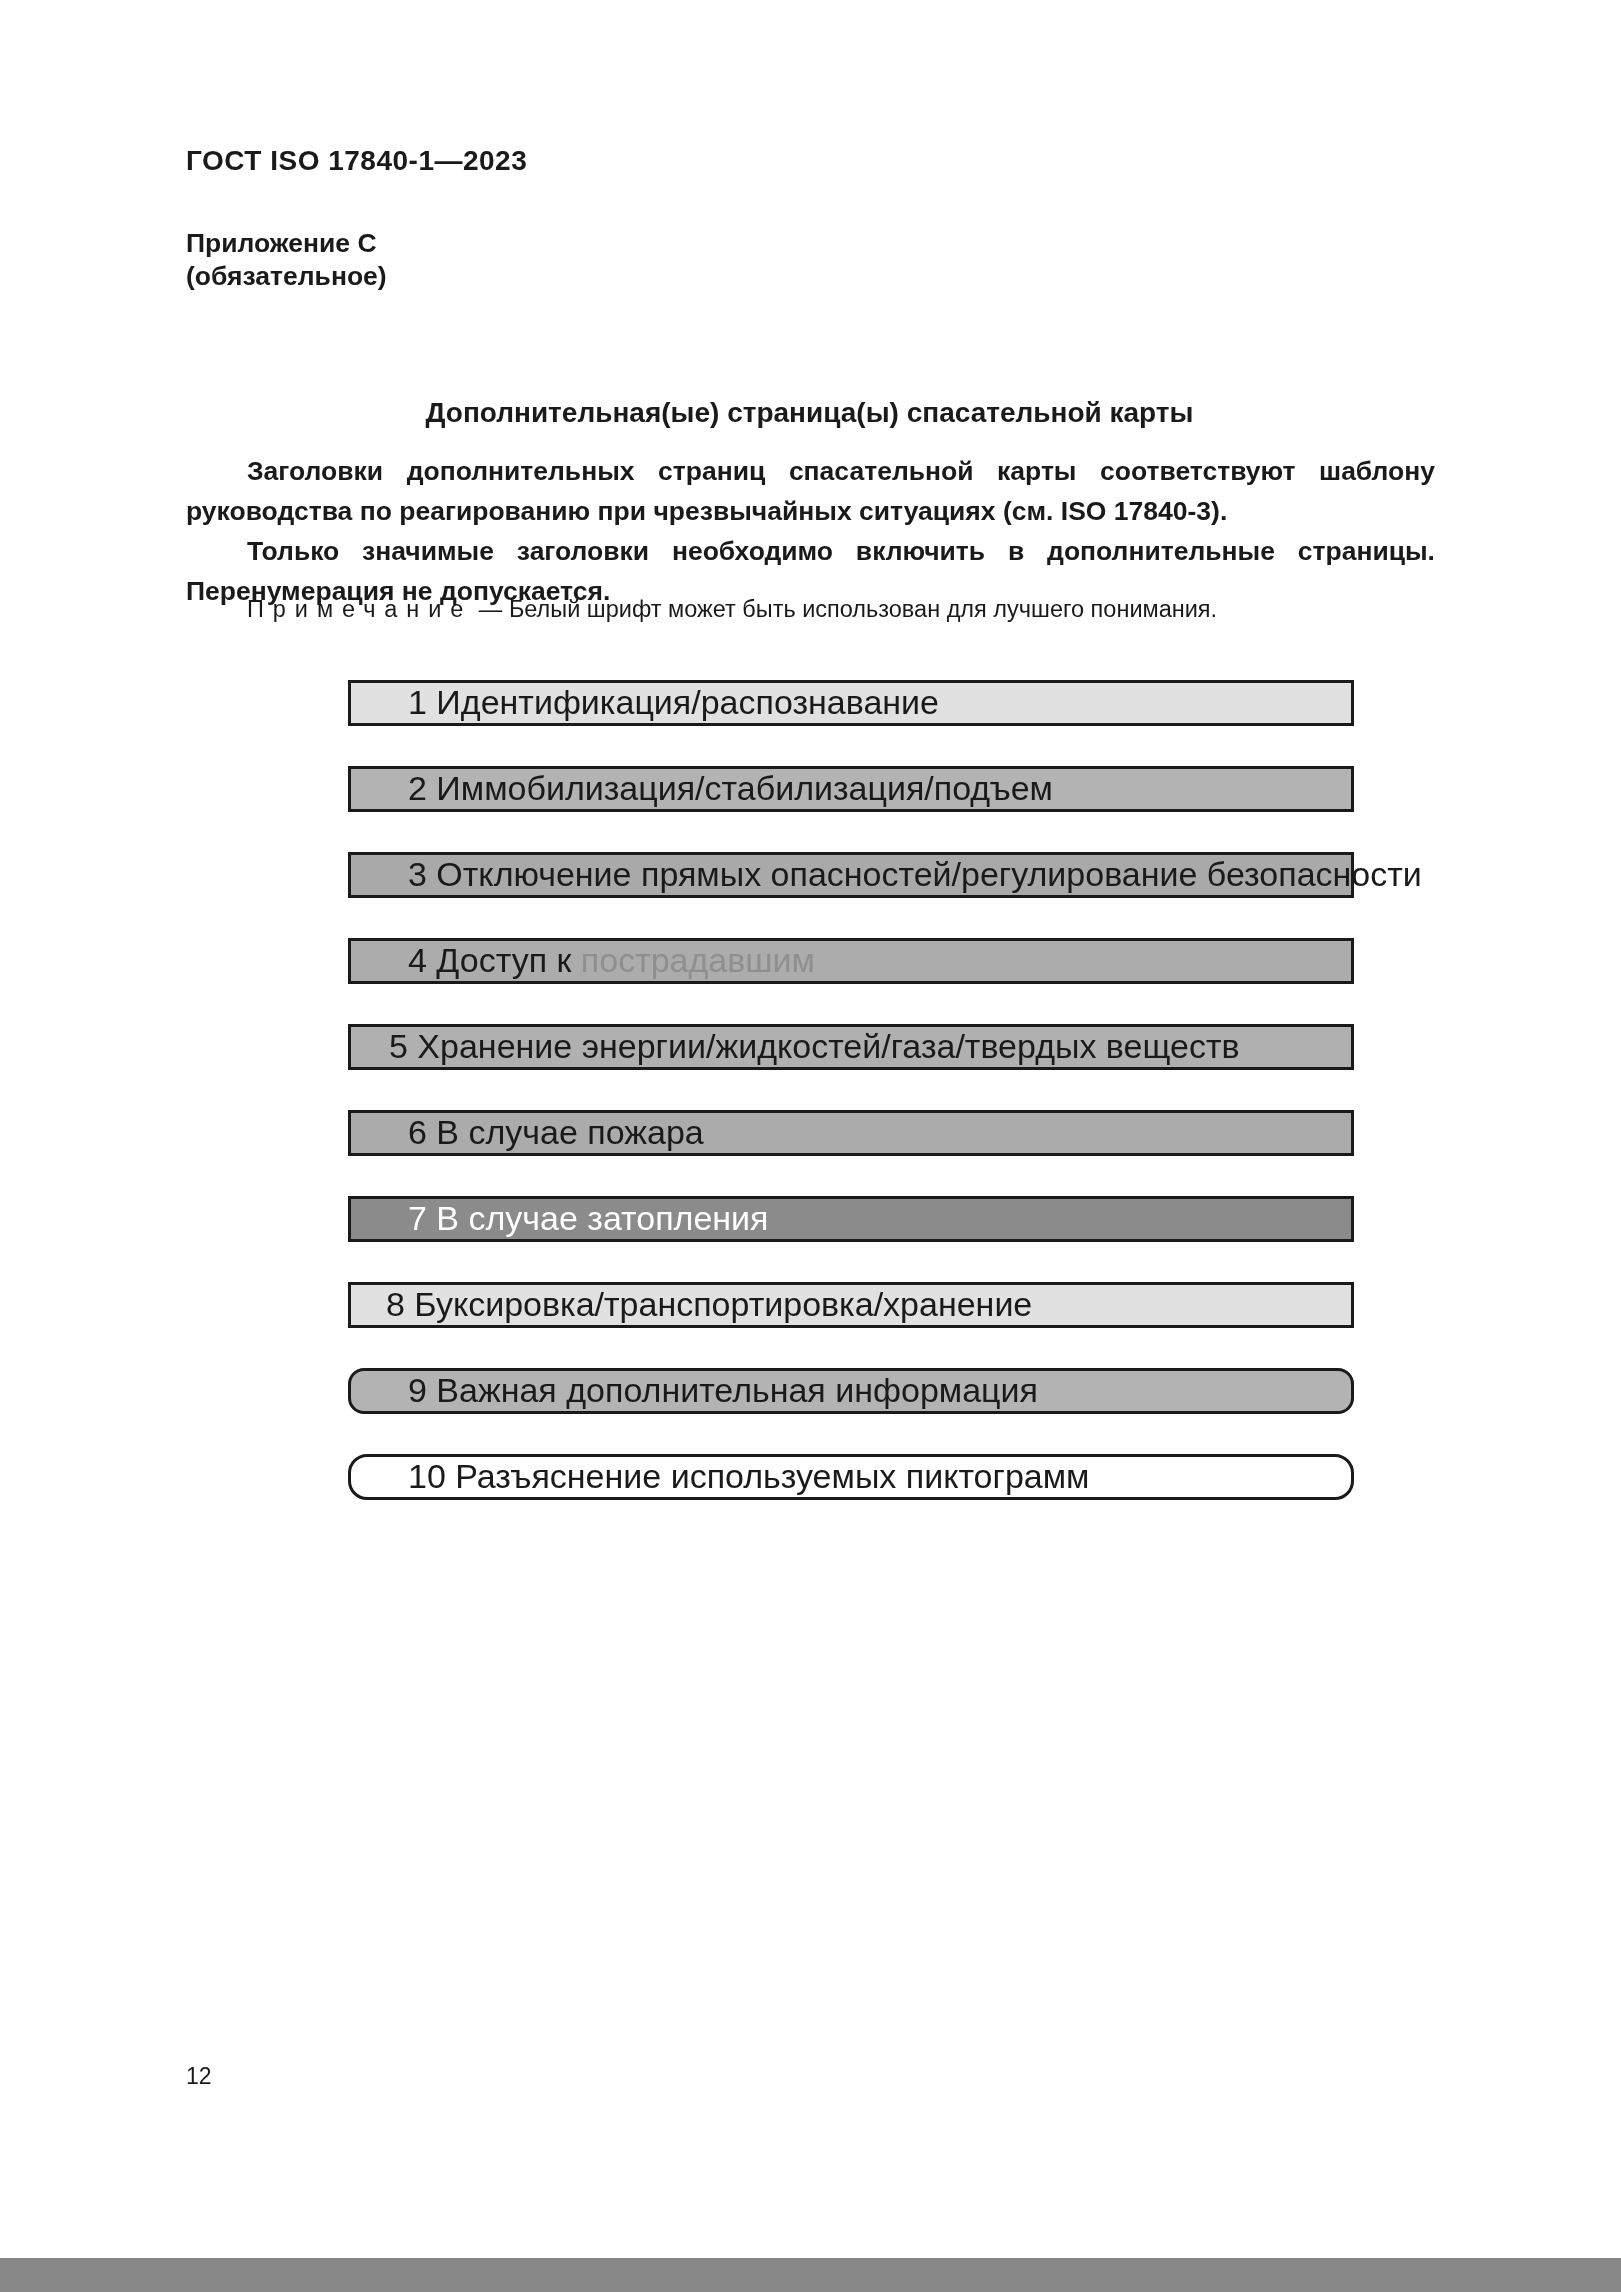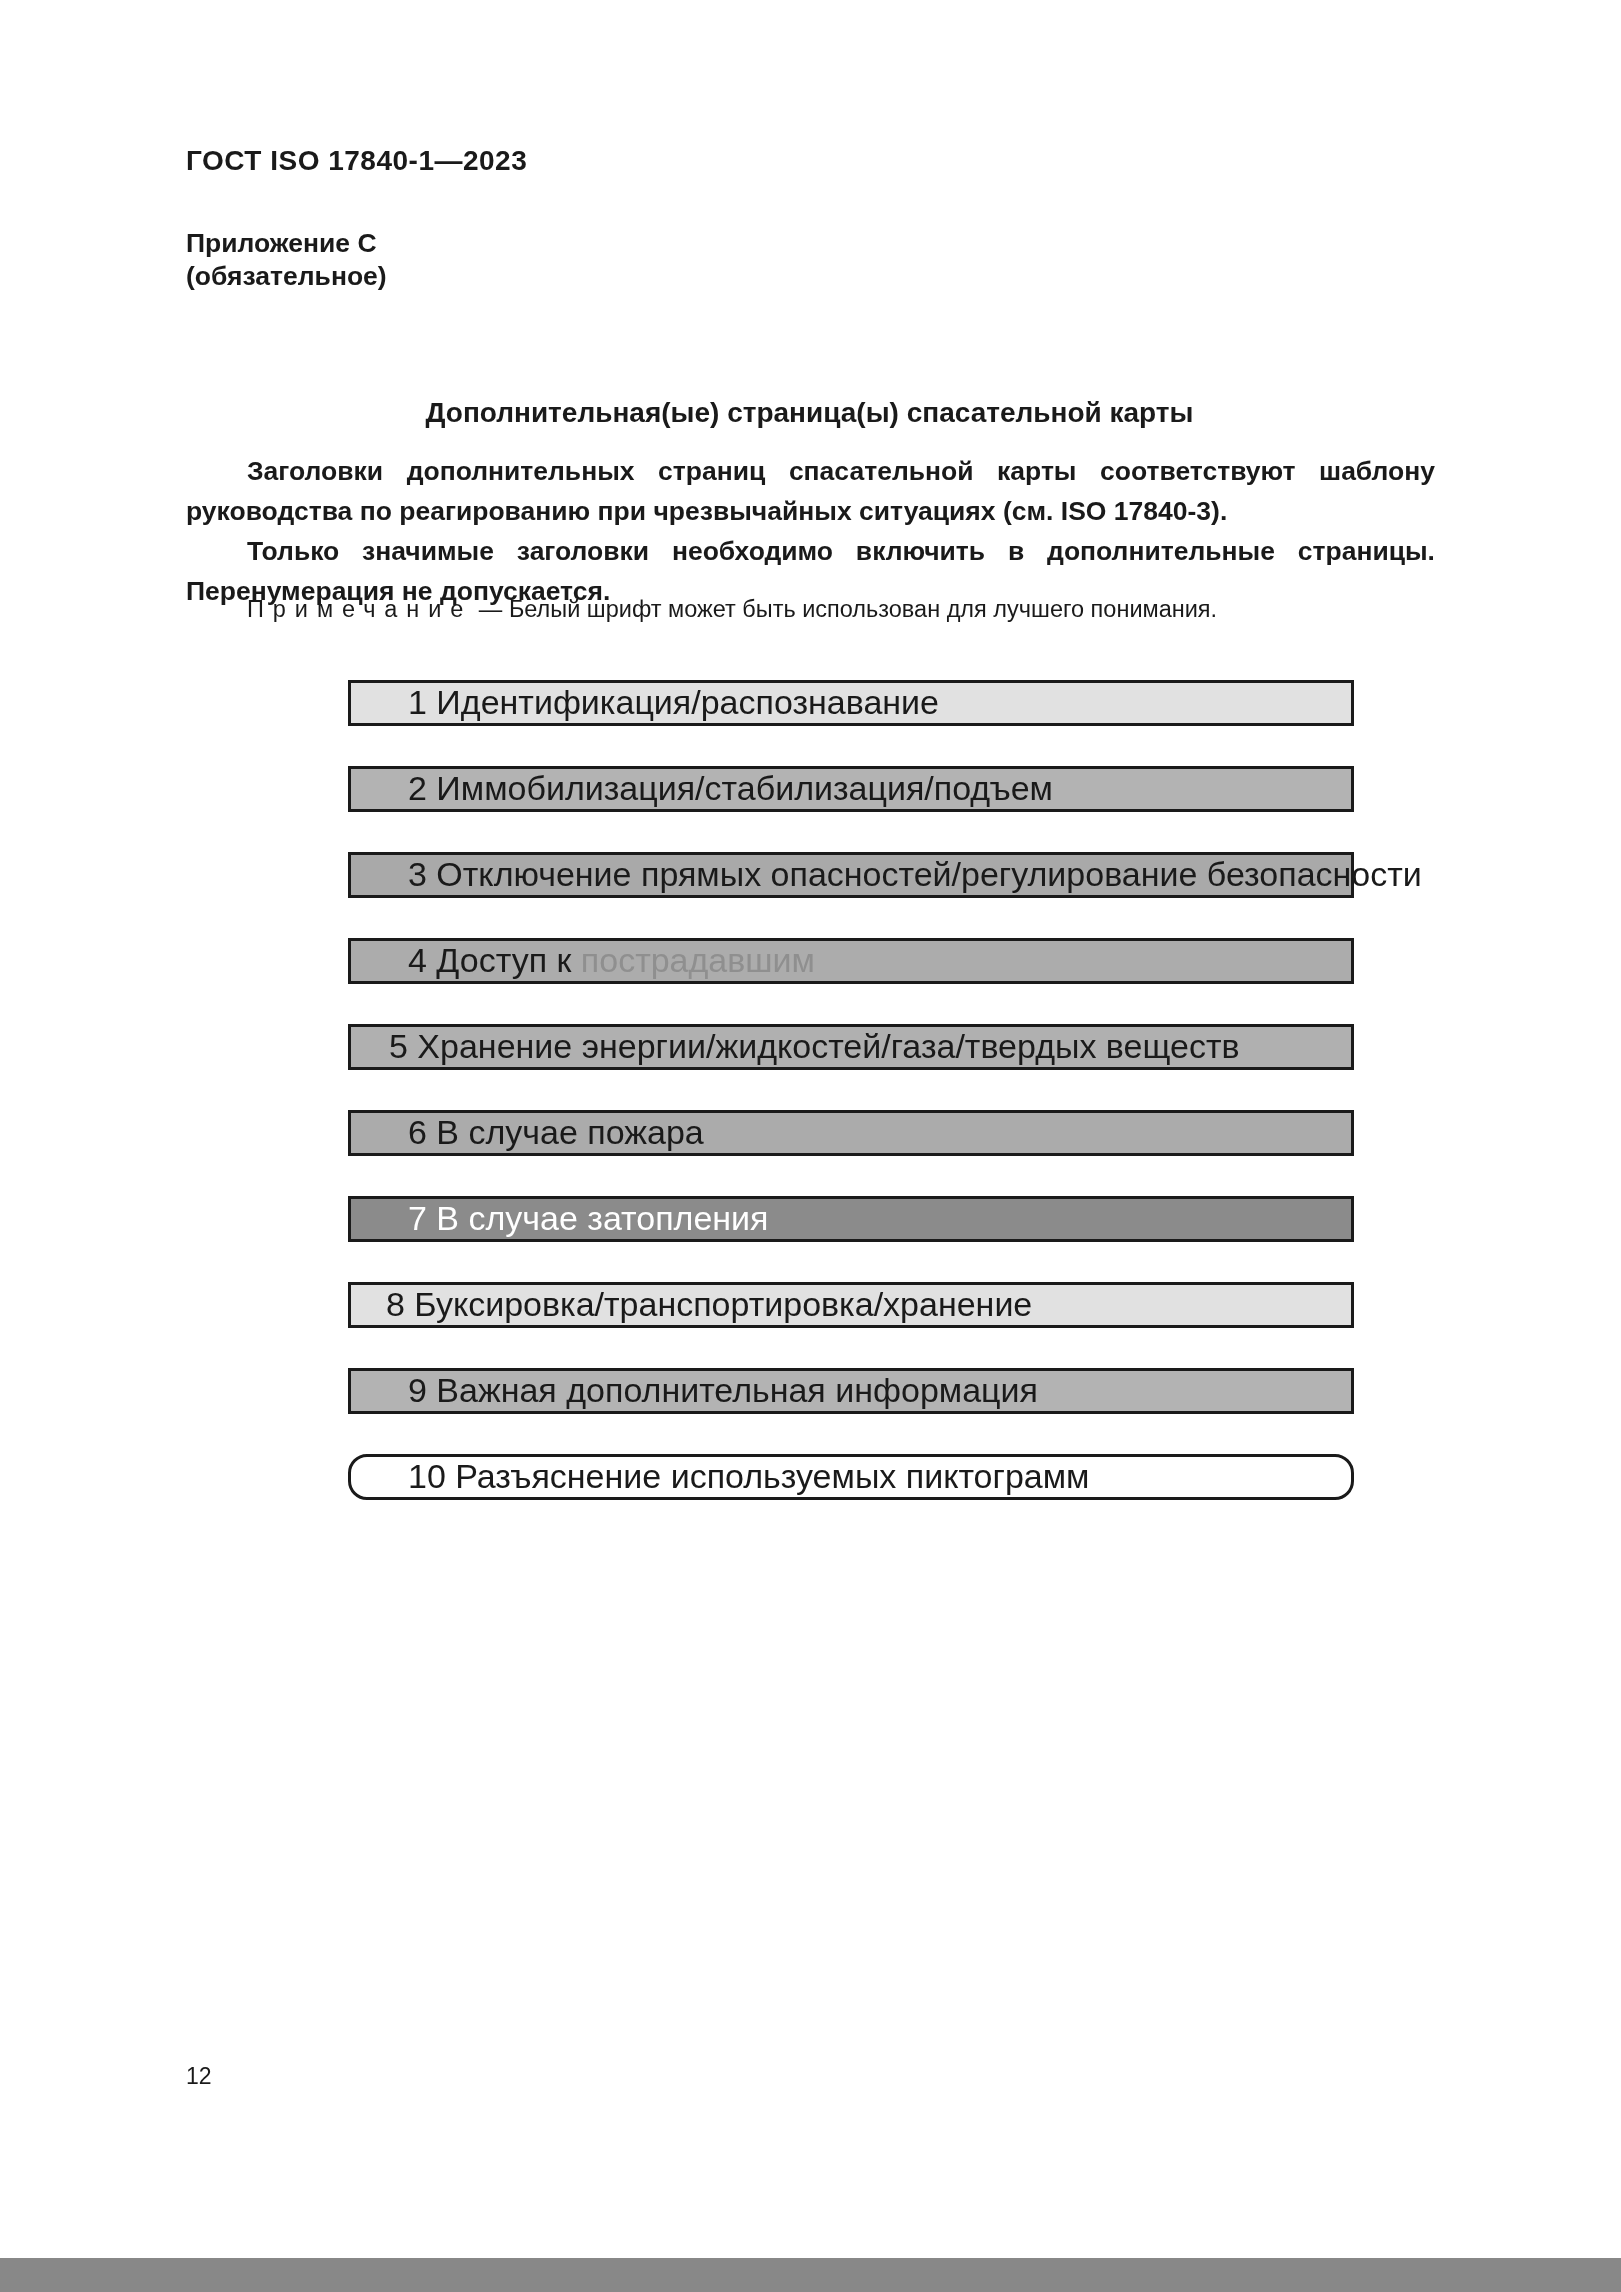--- a/index.html
+++ b/index.html
@@ -107,20 +107,20 @@
 
   <div class="bars">
     <div class="bar" style="background-color: rgb(225, 225, 225); color: rgb(26, 26, 26);"><span>1 Идентификация/распознавание</span></div>
     <div class="bar" style="background-color: rgb(179, 179, 179); color: rgb(26, 26, 26);"><span>2 Иммобилизация/стабилизация/подъем</span></div>
     <div class="bar" style="background-color: rgb(169, 169, 169); color: rgb(26, 26, 26);"><span>3 Отключение прямых опасностей/регулирование безопасности</span></div>
     <div class="bar" style="background-color: rgb(172, 172, 172); color: rgb(26, 26, 26);"><span>4 Доступ к </span><span style="color: rgb(143, 143, 143);">пострадавшим</span></div>
     <div class="bar" style="background-color: rgb(176, 176, 176); color: rgb(26, 26, 26); padding-left: 38px;"><span>5 Хранение энергии/жидкостей/газа/твердых веществ</span></div>
     <div class="bar" style="background-color: rgb(171, 171, 171); color: rgb(26, 26, 26);"><span>6 В случае пожара</span></div>
     <div class="bar" style="background-color: rgb(139, 139, 139); color: rgb(255, 255, 255);"><span>7 В случае затопления</span></div>
     <div class="bar" style="background-color: rgb(225, 225, 225); color: rgb(26, 26, 26); padding-left: 35px;"><span>8 Буксировка/транспортировка/хранение</span></div>
-    <div class="bar" style="background-color: rgb(179, 179, 179); color: rgb(26, 26, 26);"><span>9 Важная дополнительная информация</span></div>
+    <div class="bar" style="background-color: rgb(179, 179, 179); color: rgb(26, 26, 26); border-radius: 16px;"><span>9 Важная дополнительная информация</span></div>
     <div class="bar" style="background-color: rgb(255, 255, 255); color: rgb(26, 26, 26); border-radius: 19px;"><span>10 Разъяснение используемых пиктограмм</span></div>
   </div>
 
   <div class="page-number">12</div>
 
 </div>
 
 
 </body></html>

